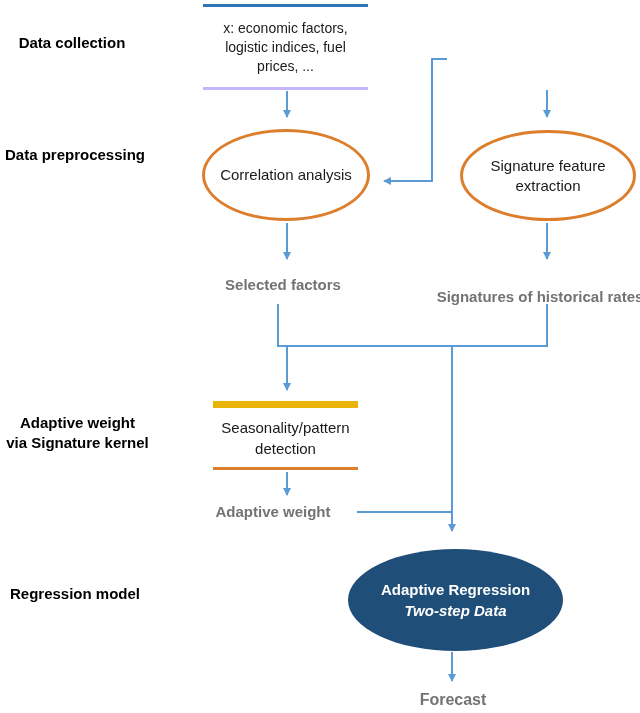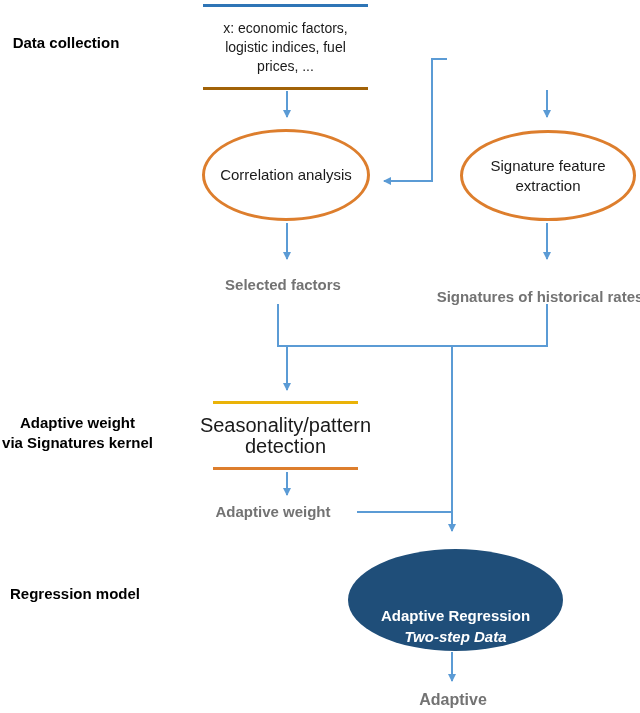--- a/index.html
+++ b/index.html
@@ -20,38 +20,38 @@
     position:absolute;z-index:1;
     font-weight:bold;font-size:15px;line-height:20px;
     text-align:center;color:#000;
   }
 
   
   .hbar-box{
     display:flex;align-items:center;justify-content:center;
     text-align:center;font-size:14px;line-height:19px;
     background:#fff;
-    border-top:3px solid #2E75B6;border-bottom:3px solid #a16207;
+    border-top:3px solid #2E75B6;border-bottom:3px solid #c4b5fd;
     box-sizing:border-box;padding:2px 8px;
   }
   .hbar-box.orange{
-    border-top:3px solid #eab308;border-bottom:3px solid #DD7E2D;
-    font-size:20px;line-height:21px;
+    border-top:7px solid #eab308;border-bottom:3px solid #DD7E2D;
+    font-size:15px;line-height:21px;
   }
 
   
   .ellipse{
     display:flex;flex-direction:column;align-items:center;justify-content:center;
     text-align:center;font-size:15px;line-height:20px;
     border-radius:50%;box-sizing:border-box;padding:4px 14px;
   }
   .ellipse.orange{border:3.5px solid #DD7E2D;background:#fff;}
   .ellipse.dark{
     background:#1F4E79;color:#ffffff;border:none;
-    font-size:15px;line-height:21px;justify-content:flex-end;
+    font-size:15px;line-height:21px;
   }
   .ellipse.dark .l1{font-weight:bold;}
   .ellipse.dark .l2{font-weight:bold;font-style:italic;}
 
   
   .result{
     position:absolute;z-index:1;
     font-weight:bold;font-size:15px;line-height:18px;
     text-align:center;color:#737373;
   }
@@ -78,26 +78,27 @@
       <path d="M547,304 V346"></path>
       <path d="M277,346 H548"></path>
       <path d="M287,347 V390" marker-end="url(#ah)"></path>
       <path d="M287,472 V495" marker-end="url(#ah)"></path>
       <path d="M357,512 H452"></path>
       <path d="M452,347 V531" marker-end="url(#ah)"></path>
       <path d="M452,652 V681" marker-end="url(#ah)"></path>
     </g>
   </svg>
 
-  <div class="stage" style="left:10px;top:33px;width:112px;">Data collection</div>
+  <div class="stage" style="left:16px;top:33px;width:112px;">Data collection</div>
 
+  <div class="stage" style="left:0px;top:145px;width:150px;">Data preprocessing</div>
 
   <div class="stage" style="left:0px;top:413px;width:155px;">
     <div>Adaptive weight</div>
-    <div>via Signatures kernel</div>
+    <div>via Signature kernel</div>
   </div>
 
   <div class="stage" style="left:0px;top:584px;width:150px;">Regression model</div>
 
   <div class="node hbar-box" style="left:203px;top:4px;width:165px;height:86px;">
     <span>x: economic factors, logistic indices, fuel prices, ...</span>
   </div>
 
 
   <div class="node ellipse orange" style="left:460px;top:130px;width:176px;height:91px;">
@@ -116,15 +117,15 @@
     <span>Seasonality/pattern detection</span>
   </div>
 
   <div class="result" style="left:193px;top:503px;width:160px;">Adaptive weight</div>
 
   <div class="node ellipse dark" style="left:348px;top:549px;width:215px;height:102px;">
     <div class="l1">Adaptive Regression</div>
     <div class="l2">Two-step Data</div>
   </div>
 
-  <div class="result big" style="left:393px;top:691px;width:120px;">Adaptive</div>
+  <div class="result big" style="left:393px;top:691px;width:120px;">Forecast</div>
 
 </div>
 
 </body></html>

